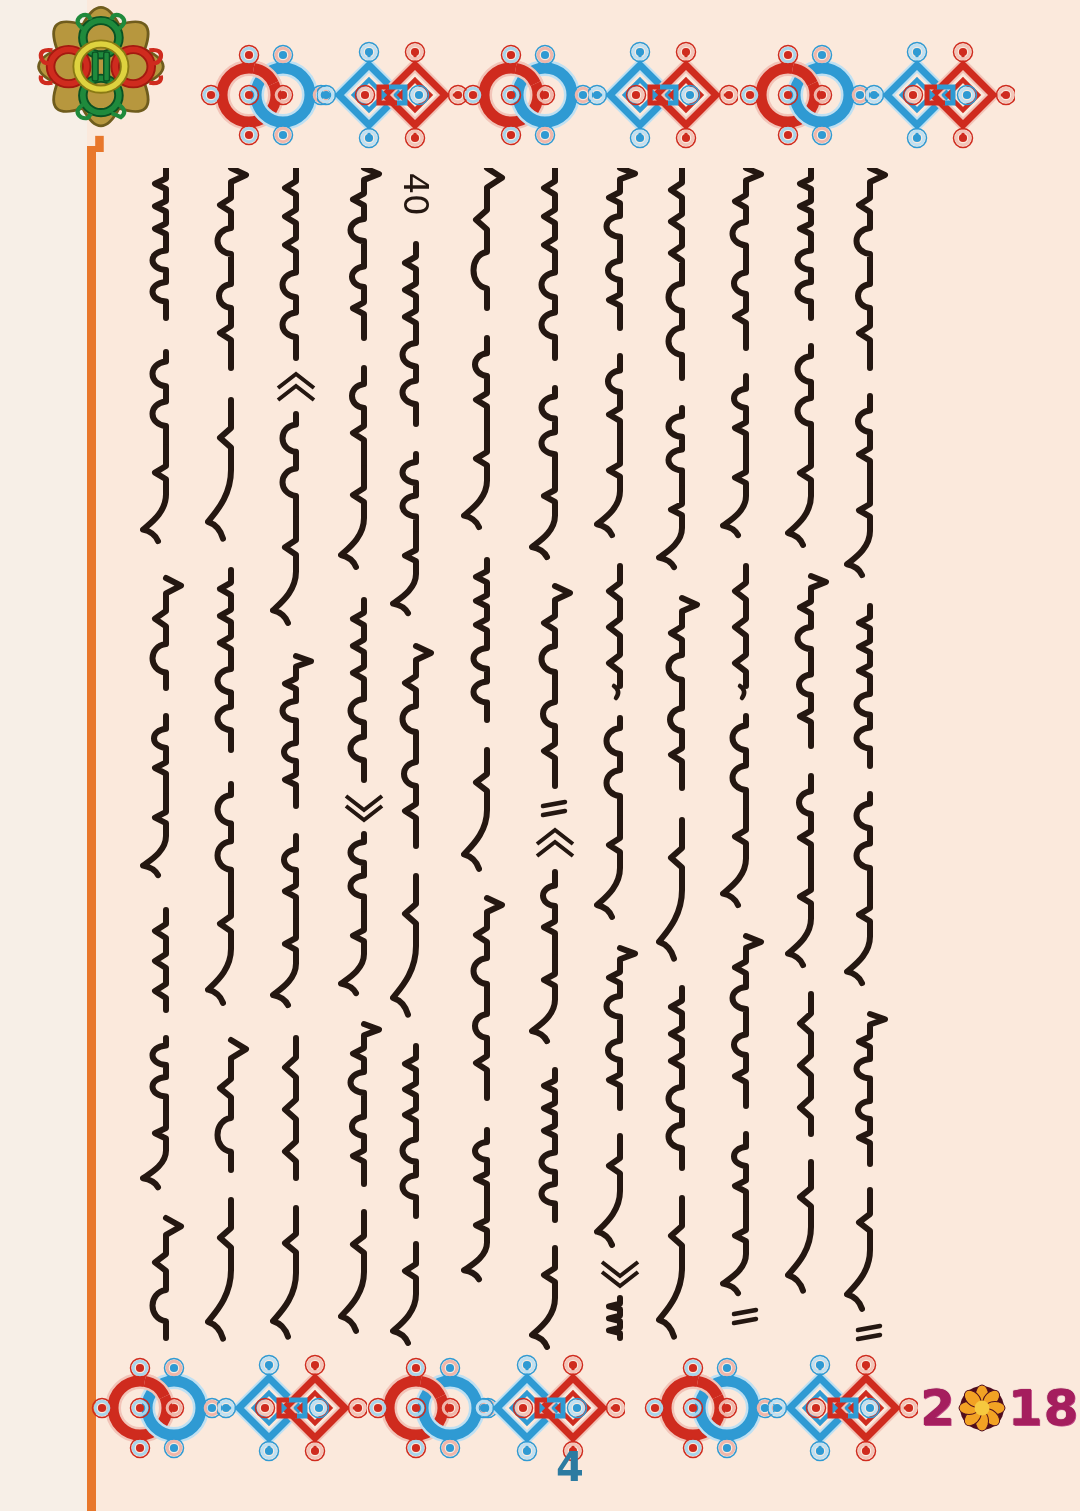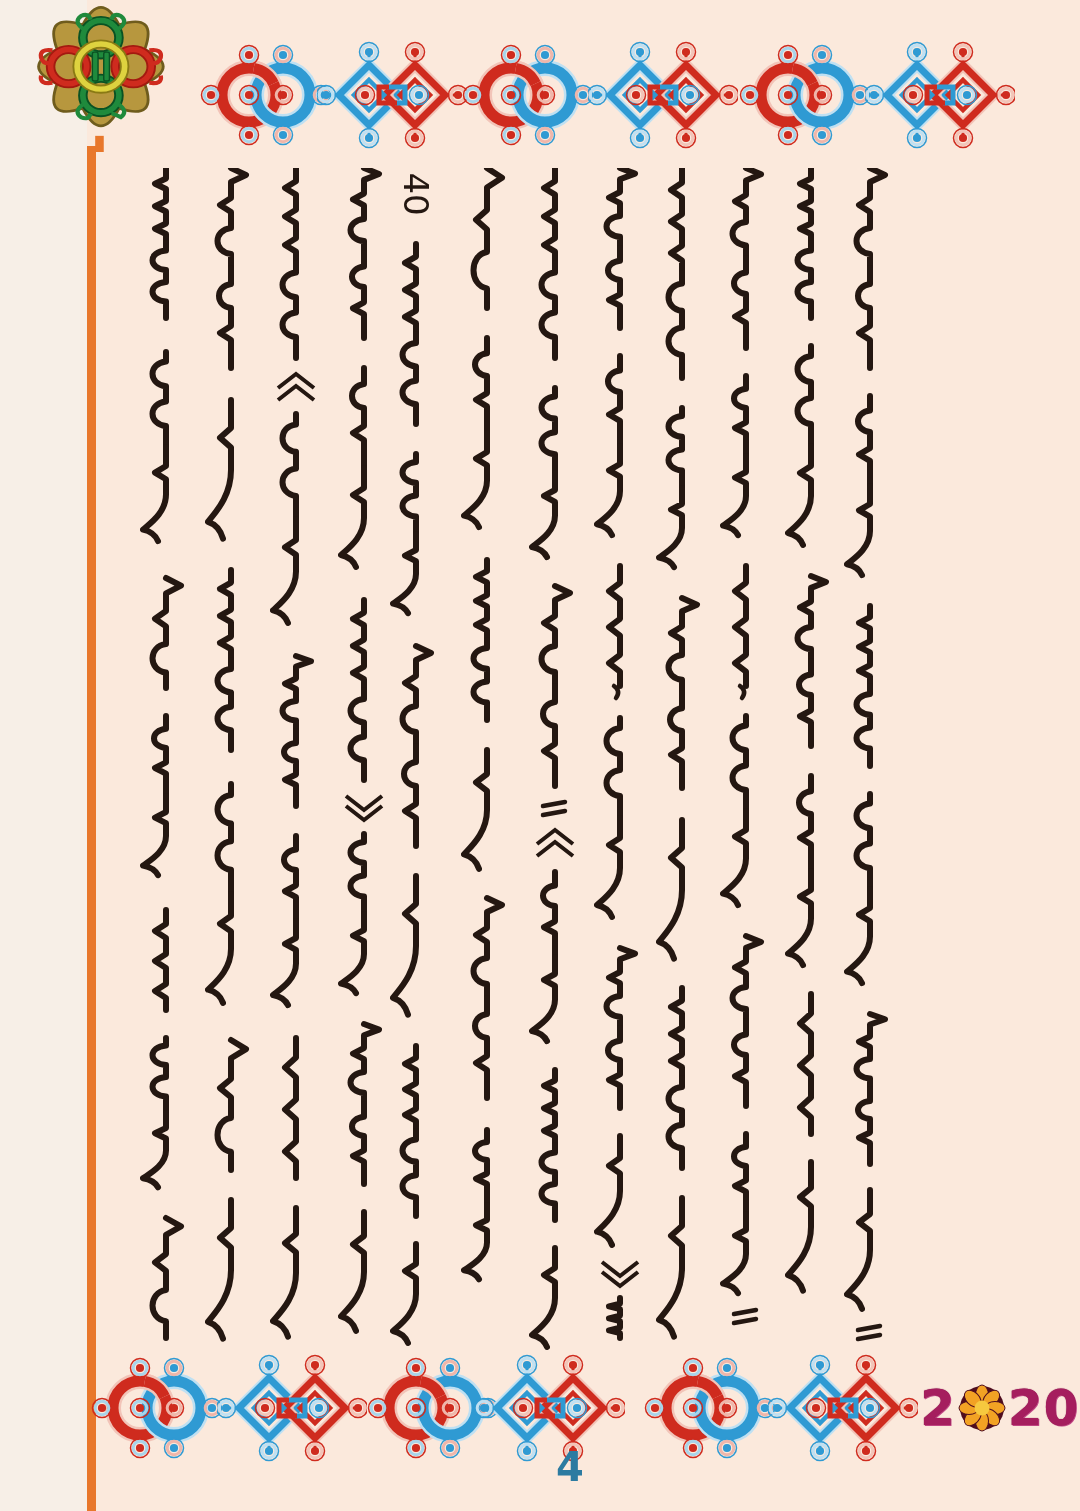--- a/index.html
+++ b/index.html
@@ -633,16 +633,16 @@
             <ellipse cx="0" cy="-13" rx="6.5" ry="10" fill="#f2a224" stroke="#4f0d1e" stroke-width="1" transform="rotate(45)"></ellipse>
             <ellipse cx="0" cy="-13" rx="6.5" ry="10" fill="#f2a224" stroke="#4f0d1e" stroke-width="1" transform="rotate(90)"></ellipse>
             <ellipse cx="0" cy="-13" rx="6.5" ry="10" fill="#f2a224" stroke="#4f0d1e" stroke-width="1" transform="rotate(135)"></ellipse>
             <ellipse cx="0" cy="-13" rx="6.5" ry="10" fill="#f2a224" stroke="#4f0d1e" stroke-width="1" transform="rotate(180)"></ellipse>
             <ellipse cx="0" cy="-13" rx="6.5" ry="10" fill="#f2a224" stroke="#4f0d1e" stroke-width="1" transform="rotate(225)"></ellipse>
             <ellipse cx="0" cy="-13" rx="6.5" ry="10" fill="#f2a224" stroke="#4f0d1e" stroke-width="1" transform="rotate(270)"></ellipse>
             <ellipse cx="0" cy="-13" rx="6.5" ry="10" fill="#f2a224" stroke="#4f0d1e" stroke-width="1" transform="rotate(315)"></ellipse>
           </g>
   <circle cx="0" cy="0" r="7.5" fill="#f6c93f"></circle>
   </svg></span>
-    <span class="digits">20</span>
+    <span class="digits">18</span>
   </div>
   <div class="page-number">4</div>
 </div>
 
 </body></html>

